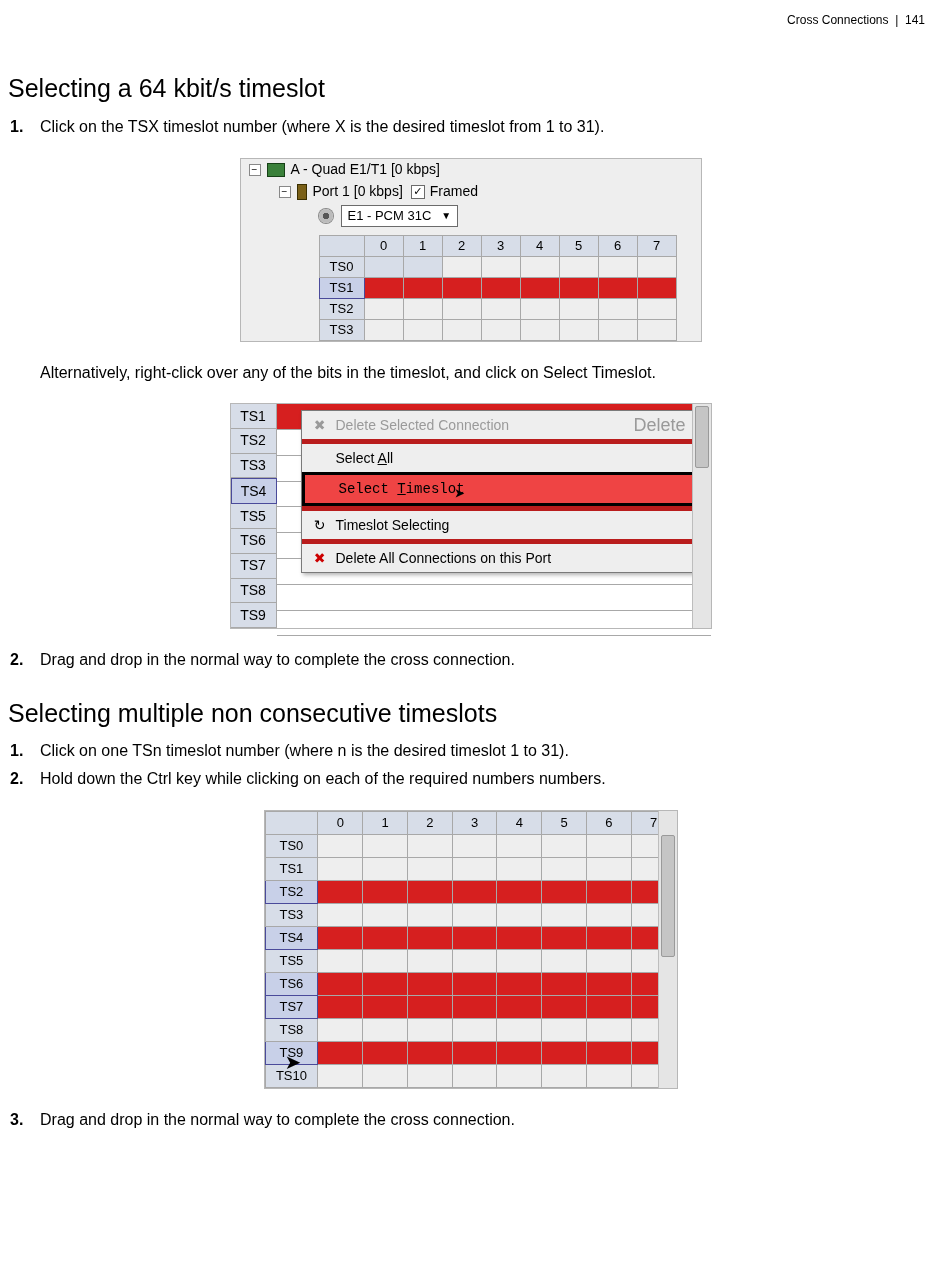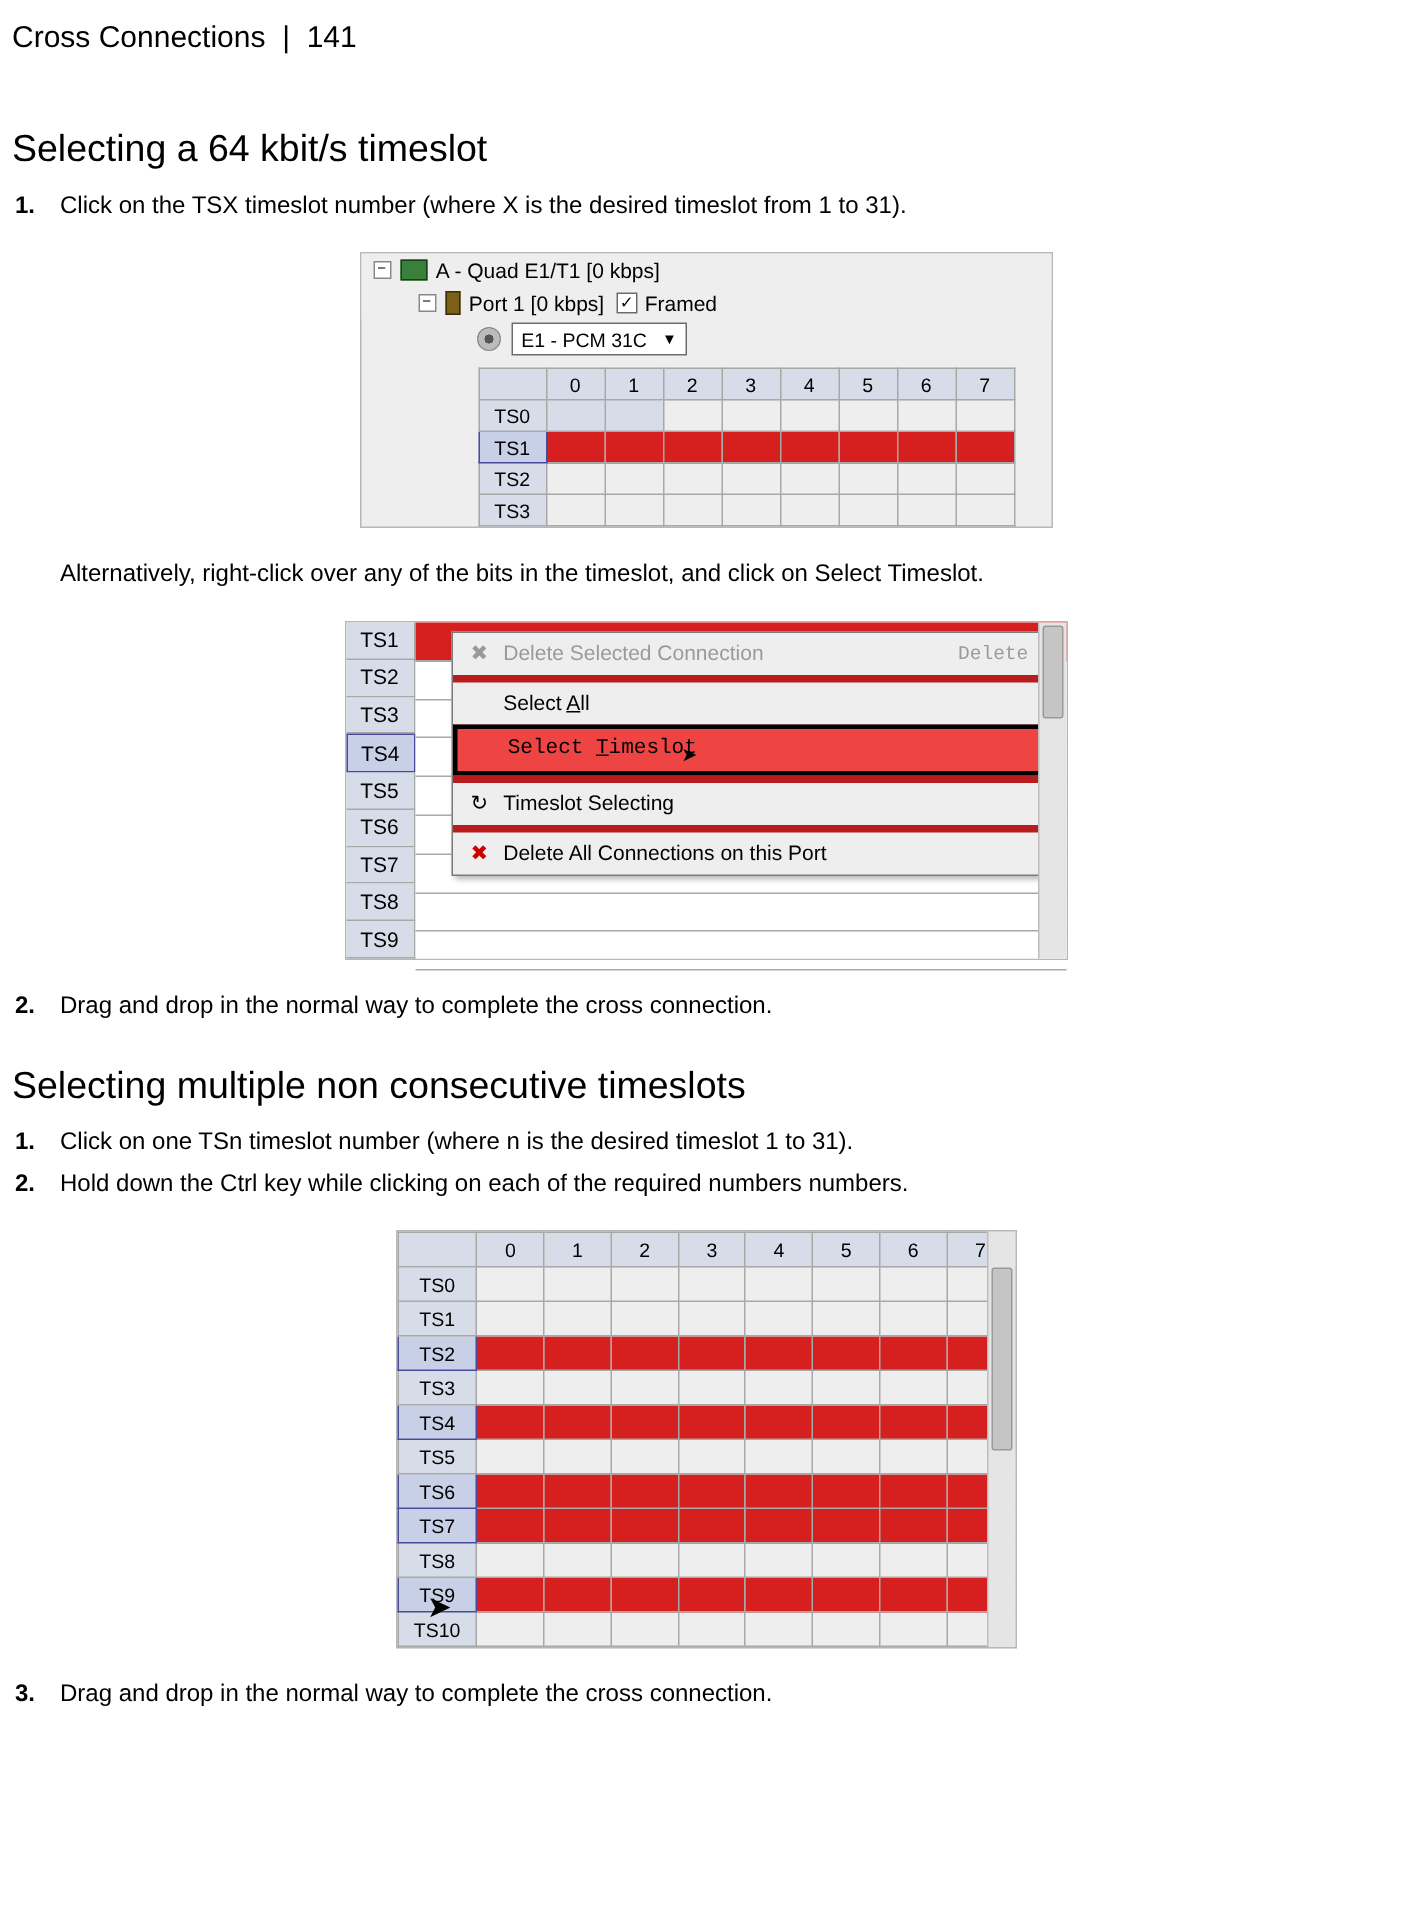--- a/index.html
+++ b/index.html
@@ -9,21 +9,22 @@
     color: #000;
     background: #fff;
     width: 941px;
     font-size: 16px;
     line-height: 1.35;
   }
   .page {
     padding: 12px 8px 30px 8px;
   }
   .header-line {
-    font-size: 20px;
+    text-align: right;
+    font-size: 12px;
     padding: 0 8px 18px 0;
   }
   .heading {
     font-size: 25px;
     font-weight: normal;
     margin: 26px 0 10px 0;
   }
   .ol-item {
     display: flex;
     margin: 6px 0 6px 0;
@@ -173,21 +174,21 @@
   .ctx-item {
     display: flex;
     align-items: center;
     height: 28px;
     padding: 0 10px 0 8px;
     border-top: 5px solid #b91c1c;
   }
   .ctx-item:first-child { border-top:none; }
   .ctx-icon { width: 20px; text-align:center; margin-right:6px; font-size:14px;}
   .ctx-disabled { color: #9a9a9a; }
-  .ctx-shortcut { margin-left: auto; font-size: 13px; font-family: Liberation Mono, monospace; }
+  .ctx-shortcut { margin-left: auto; font-size: 18px; }
   .ctx-hover { background: #ef4444; border:3px solid #000000;font-family:Liberation Mono, monospace; }
   .cursor-arrow { position:absolute; font-size:18px; color:#000; }
 
   .fig2-scroll {
     position:absolute; right:0; top:0; bottom:0; width:18px;
     background:#e5e5e5; border-left:1px solid #bdbdbd;
   }
   .fig2-thumb {
     position:absolute; left:2px; right:2px; top:2px; height:60px;
     background:#c5c5c5; border:1px solid #9a9a9a; border-radius:2px;

